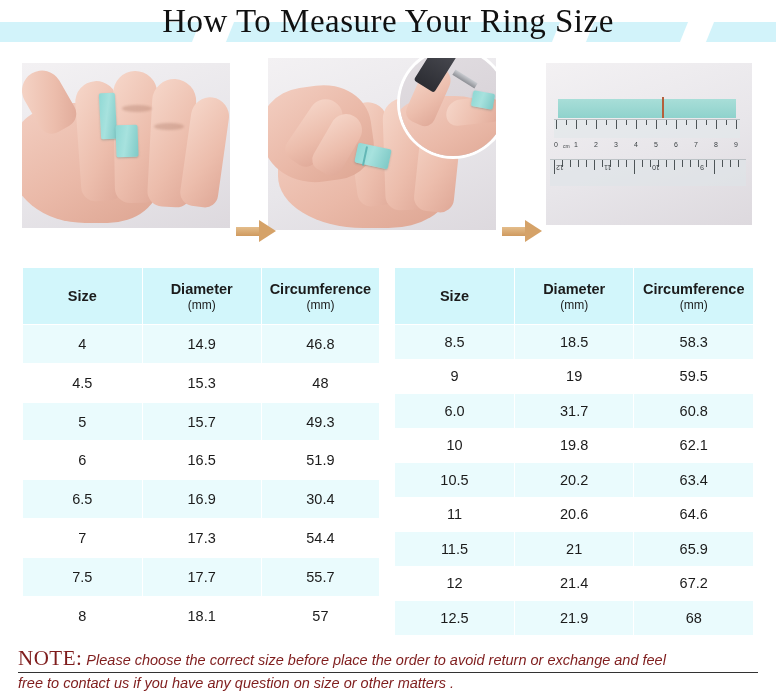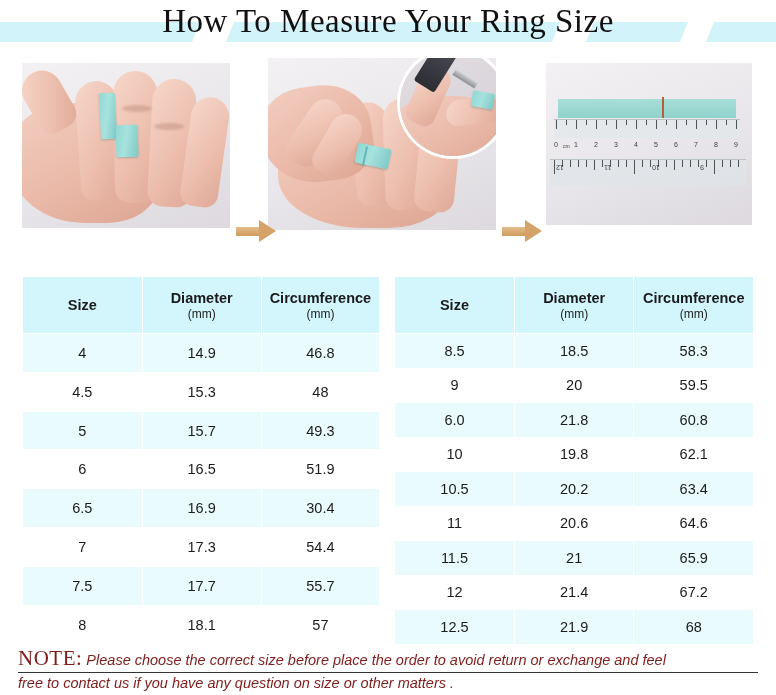--- a/index.html
+++ b/index.html
@@ -225,21 +225,21 @@
     height: 0;
     border-top: 11px solid transparent;
     border-bottom: 11px solid transparent;
     border-left: 17px solid #d5a268;
   }
 
   
   .tables {
     position: absolute;
     left: 22px;
-    top: 276px;
+    top: 267px;
     width: 732px;
     display: flex;
     gap: 12px;
   }
   .half {
     width: 366px;
     border-collapse: collapse;
     table-layout: fixed;
   }
   .half.left  { border-right: 3px solid #ffffff; }
@@ -523,26 +523,26 @@
       </tr>
     </thead>
     <tbody>
       <tr>
         <td>8.5</td>
         <td>18.5</td>
         <td>58.3</td>
       </tr>
       <tr>
         <td>9</td>
-        <td>20</td>
+        <td>19</td>
         <td>59.5</td>
       </tr>
       <tr>
         <td>6.0</td>
-        <td>21.8</td>
+        <td>31.7</td>
         <td>60.8</td>
       </tr>
       <tr>
         <td>10</td>
         <td>19.8</td>
         <td>62.1</td>
       </tr>
       <tr>
         <td>10.5</td>
         <td>20.2</td>

